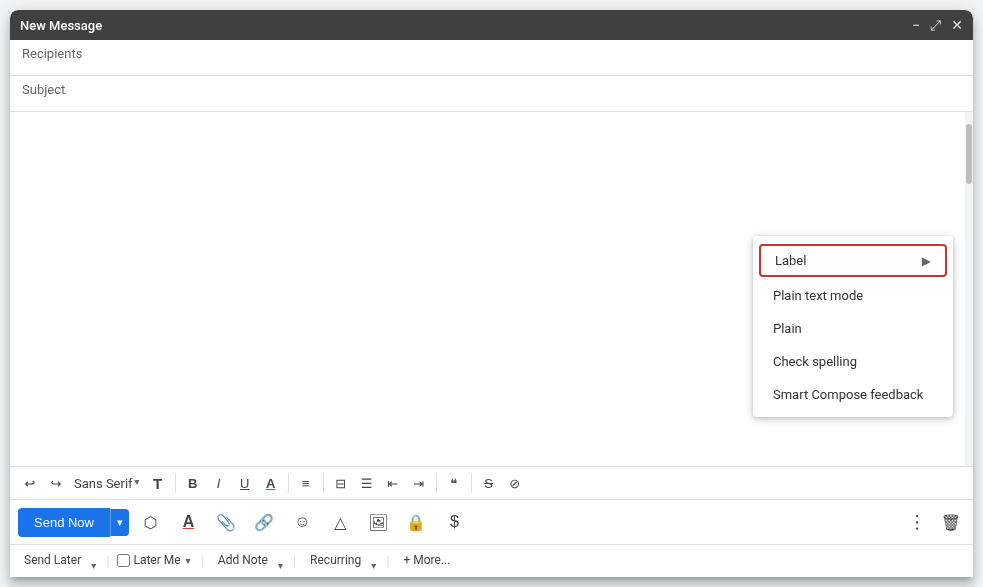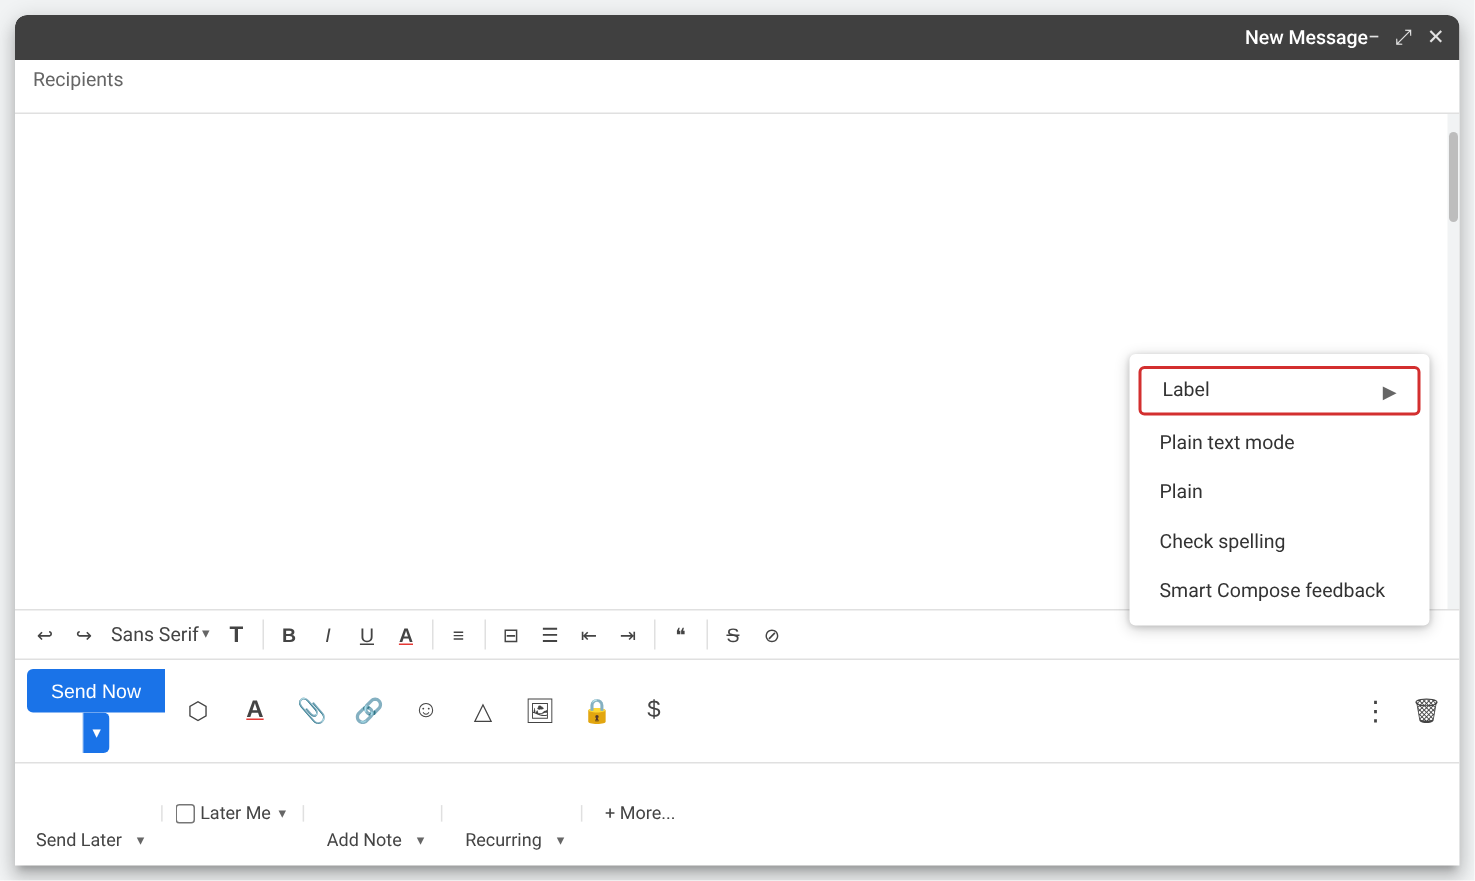--- a/index.html
+++ b/index.html
@@ -23,21 +23,21 @@
       position: relative;
       overflow: hidden;
     }
     .title-bar {
       background: #404040;
       color: #fff;
       padding: 0 10px;
       height: 30px;
       display: flex;
       align-items: center;
-      justify-content: flex-end;
+      justify-content: space-between;
       border-radius: 8px 8px 0 0;
       flex-shrink: 0;
     }
     .title-bar-title {
       font-size: 13px;
       font-weight: 500;
       color: #fff;
     }
     .title-bar-actions {
       display: flex;
@@ -130,21 +130,20 @@
     .font-selector .arrow { font-size: 10px; color: #666; }
     .bottom-toolbar {
       display: flex;
       align-items: center;
       padding: 6px 8px;
       gap: 6px;
     }
     .send-btn-group {
       display: flex;
       align-items: center;
-      flex-direction: column;
     }
     .send-btn {
       background: #1a73e8;
       color: #fff;
       border: none;
       border-radius: 4px 0 0 4px;
       padding: 7px 16px;
       font-size: 13px;
       font-weight: 500;
       cursor: pointer;
@@ -168,23 +167,22 @@
       padding: 4px 5px;
       border-radius: 50%;
       width: 32px;
       height: 32px;
       display: flex;
       align-items: center;
       justify-content: center;
     }
     .send-later-group {
       display: flex;
-      align-items: center;
+      align-items: flex-end;
       gap: 2px;
-      margin-top: 36px;
     }
     .send-later-label {
       font-size: 12px;
       color: #444;
       cursor: pointer;
       padding: 4px 6px;
       border-radius: 2px;
     }
     .footer-option {
       display: flex;
@@ -304,20 +302,24 @@
       <span>⤢</span>
       <span>✕</span>
     </div>
   </div>
 
   <div class="field-row">
     <span class="field-label">Recipients</span>
     <input class="field-input" type="text" value="" style="">
   </div>
 
+  <div class="field-row">
+    <span class="field-label">Subject</span>
+    <input class="field-input" type="text" value="" style="">
+  </div>
 
   <div class="compose-body-wrapper">
     <div class="compose-content">
       <textarea class="body-textarea" style=""></textarea>
     </div>
     <div class="scrollbar-area">
       <div class="scrollbar-handle"></div>
     </div>
   </div>
 

